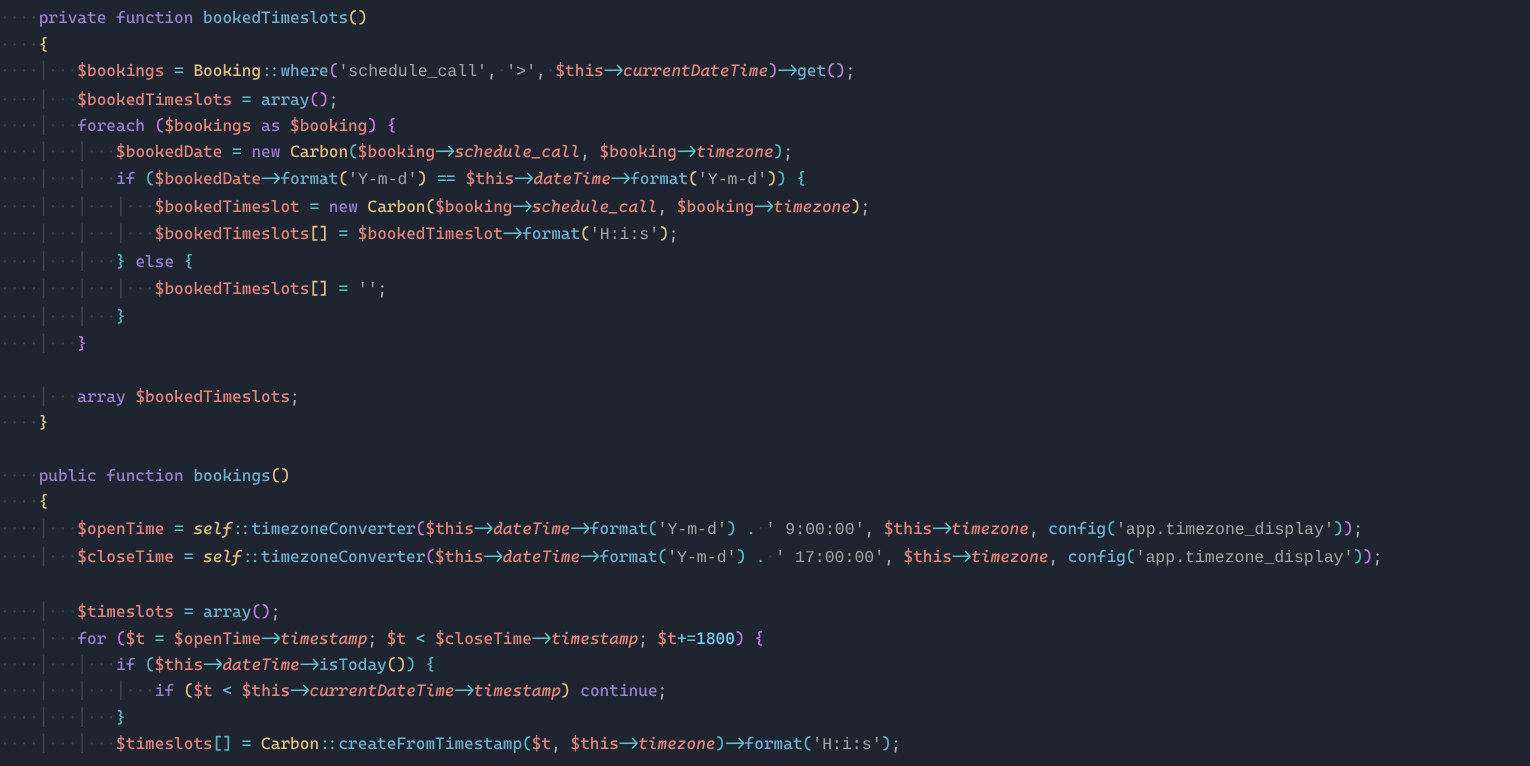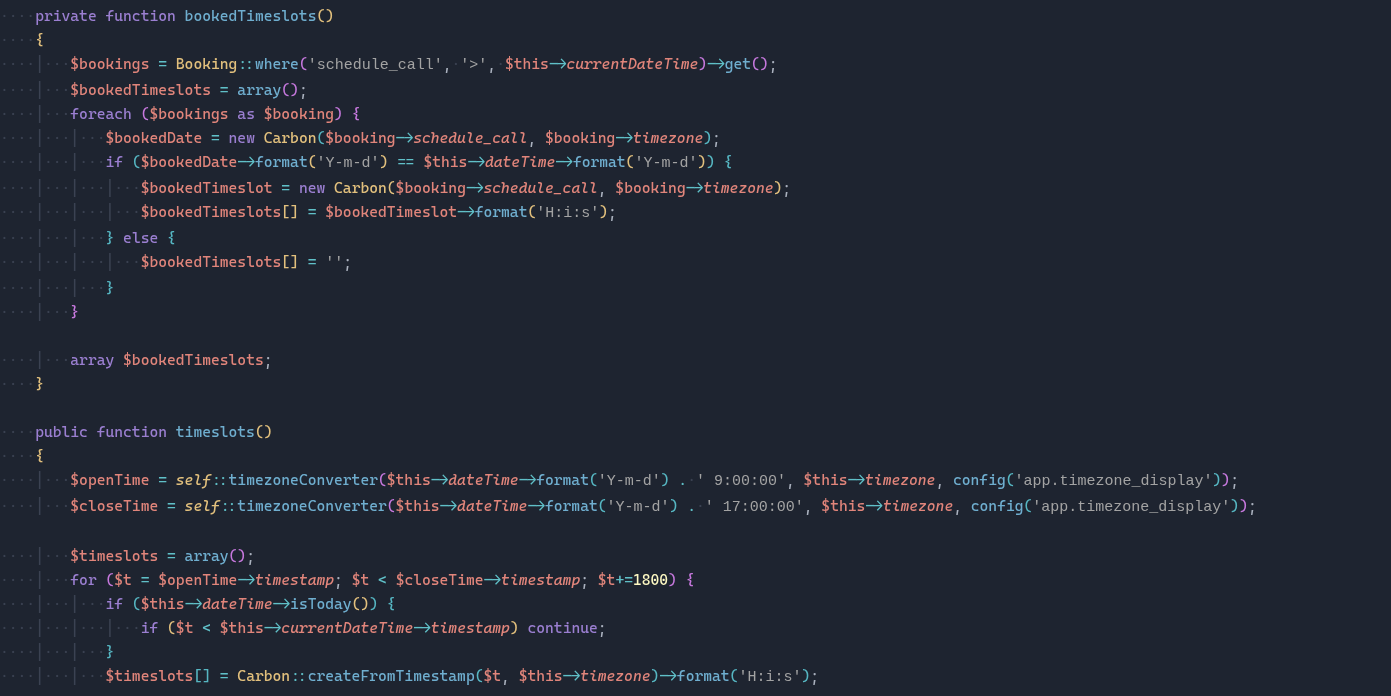--- a/index.html
+++ b/index.html
@@ -26,21 +26,21 @@
   .fn    { color: #6faecf; text-align: right; } 
   .cls   { color: #e2c07d; } 
   .var   { color: #e1857b; } 
   .prop  { color: #e1857b; font-style: italic; }
   .str   { color: #a3a3a3; font-family: Liberation Mono, monospace; } 
   .op    { color: #60c0c8; } 
   .p     { color: #abb2bf; } 
   .br-y  { color: #e2c07d; }
   .br-p  { color: #c678dd; }
   .br-b  { color: #56b6c2; }
-  .num   { color: #fef9c3; }
+  .num   { color: #7dd3fc; }
   .self  { color: #e2c07d; font-style: italic; }
 </style>
 </head>
 <body>
 
 <pre class="code"><span><span class="ws">····</span><span class="kw">private</span> <span class="kw">function</span> <span class="fn">bookedTimeslots</span><span class="br-y">()</span></span>
 <span><span class="ws">····</span><span class="br-y">{</span></span>
 <span><span class="ws">····</span><span class="guide">│</span><span class="ws">···</span><span class="var">$bookings</span> <span class="op">=</span> <span class="cls">Booking</span><span class="op">::</span><span class="fn">where</span><span class="br-p">(</span><span class="str">'schedule_call'</span><span class="p">,</span><span class="ws">·</span><span class="str">'&gt;'</span><span class="p">,</span><span class="ws">·</span><span class="var">$this</span><span class="op">-&gt;</span><span class="prop">currentDateTime</span><span class="br-p">)</span><span class="op">-&gt;</span><span class="fn">get</span><span class="br-p">()</span><span class="p">;</span></span>
 <span><span class="ws">····</span><span class="guide">│</span><span class="ws">···</span><span class="var">$bookedTimeslots</span> <span class="op">=</span> <span class="fn">array</span><span class="br-p">()</span><span class="p">;</span></span>
 <span><span class="ws">····</span><span class="guide">│</span><span class="ws">···</span><span class="kw">foreach</span> <span class="br-p">(</span><span class="var">$bookings</span> <span class="kw">as</span> <span class="var">$booking</span><span class="br-p">)</span> <span class="br-p">{</span></span>
@@ -49,21 +49,21 @@
 <span><span class="ws">····</span><span class="guide">│</span><span class="ws">···</span><span class="guide">│</span><span class="ws">···</span><span class="guide">│</span><span class="ws">···</span><span class="var">$bookedTimeslot</span> <span class="op">=</span> <span class="kw">new</span> <span class="cls">Carbon</span><span class="br-y">(</span><span class="var">$booking</span><span class="op">-&gt;</span><span class="prop">schedule_call</span><span class="p">,</span> <span class="var">$booking</span><span class="op">-&gt;</span><span class="prop">timezone</span><span class="br-y">)</span><span class="p">;</span></span>
 <span><span class="ws">····</span><span class="guide">│</span><span class="ws">···</span><span class="guide">│</span><span class="ws">···</span><span class="guide">│</span><span class="ws">···</span><span class="var">$bookedTimeslots</span><span class="br-y">[]</span> <span class="op">=</span> <span class="var">$bookedTimeslot</span><span class="op">-&gt;</span><span class="fn">format</span><span class="br-y">(</span><span class="str">'H:i:s'</span><span class="br-y">)</span><span class="p">;</span></span>
 <span><span class="ws">····</span><span class="guide">│</span><span class="ws">···</span><span class="guide">│</span><span class="ws">···</span><span class="br-b">}</span> <span class="kw">else</span> <span class="br-b">{</span></span>
 <span><span class="ws">····</span><span class="guide">│</span><span class="ws">···</span><span class="guide">│</span><span class="ws">···</span><span class="guide">│</span><span class="ws">···</span><span class="var">$bookedTimeslots</span><span class="br-y">[]</span> <span class="op">=</span> <span class="str">''</span><span class="p">;</span></span>
 <span><span class="ws">····</span><span class="guide">│</span><span class="ws">···</span><span class="guide">│</span><span class="ws">···</span><span class="br-b">}</span></span>
 <span><span class="ws">····</span><span class="guide">│</span><span class="ws">···</span><span class="br-p">}</span></span>
 <span></span>
 <span><span class="ws">····</span><span class="guide">│</span><span class="ws">···</span><span class="kw">array</span> <span class="var">$bookedTimeslots</span><span class="p">;</span></span>
 <span><span class="ws">····</span><span class="br-y">}</span></span>
 <span></span>
-<span><span class="ws">····</span><span class="kw">public</span> <span class="kw">function</span> <span class="fn">timeslots</span><span class="br-y">()</span></span>
+<span><span class="ws">····</span><span class="kw">public</span> <span class="kw">function</span> <span class="fn">bookings</span><span class="br-y">()</span></span>
 <span><span class="ws">····</span><span class="br-y">{</span></span>
 <span><span class="ws">····</span><span class="guide">│</span><span class="ws">···</span><span class="var">$openTime</span> <span class="op">=</span> <span class="self">self</span><span class="op">::</span><span class="fn">timezoneConverter</span><span class="br-p">(</span><span class="var">$this</span><span class="op">-&gt;</span><span class="prop">dateTime</span><span class="op">-&gt;</span><span class="fn">format</span><span class="br-b">(</span><span class="str">'Y-m-d'</span><span class="br-b">)</span> <span class="op">.</span><span class="ws">·</span><span class="str">' 9:00:00'</span><span class="p">,</span> <span class="var">$this</span><span class="op">-&gt;</span><span class="prop">timezone</span><span class="p">,</span> <span class="fn">config</span><span class="br-b">(</span><span class="str">'app.timezone_display'</span><span class="br-b">)</span><span class="br-p">)</span><span class="p">;</span></span>
 <span><span class="ws">····</span><span class="guide">│</span><span class="ws">···</span><span class="var">$closeTime</span> <span class="op">=</span> <span class="self">self</span><span class="op">::</span><span class="fn">timezoneConverter</span><span class="br-p">(</span><span class="var">$this</span><span class="op">-&gt;</span><span class="prop">dateTime</span><span class="op">-&gt;</span><span class="fn">format</span><span class="br-b">(</span><span class="str">'Y-m-d'</span><span class="br-b">)</span> <span class="op">.</span><span class="ws">·</span><span class="str">' 17:00:00'</span><span class="p">,</span> <span class="var">$this</span><span class="op">-&gt;</span><span class="prop">timezone</span><span class="p">,</span> <span class="fn">config</span><span class="br-b">(</span><span class="str">'app.timezone_display'</span><span class="br-b">)</span><span class="br-p">)</span><span class="p">;</span></span>
 <span></span>
 <span><span class="ws">····</span><span class="guide">│</span><span class="ws">···</span><span class="var">$timeslots</span> <span class="op">=</span> <span class="fn">array</span><span class="br-p">()</span><span class="p">;</span></span>
 <span><span class="ws">····</span><span class="guide">│</span><span class="ws">···</span><span class="kw">for</span> <span class="br-p">(</span><span class="var">$t</span> <span class="op">=</span> <span class="var">$openTime</span><span class="op">-&gt;</span><span class="prop">timestamp</span><span class="p">;</span> <span class="var">$t</span> <span class="op">&lt;</span> <span class="var">$closeTime</span><span class="op">-&gt;</span><span class="prop">timestamp</span><span class="p">;</span> <span class="var">$t</span><span class="op">+=</span><span class="num">1800</span><span class="br-p">)</span> <span class="br-p">{</span></span>
 <span><span class="ws">····</span><span class="guide">│</span><span class="ws">···</span><span class="guide">│</span><span class="ws">···</span><span class="kw">if</span> <span class="br-b">(</span><span class="var">$this</span><span class="op">-&gt;</span><span class="prop">dateTime</span><span class="op">-&gt;</span><span class="fn">isToday</span><span class="br-y">()</span><span class="br-b">)</span> <span class="br-b">{</span></span>
 <span><span class="ws">····</span><span class="guide">│</span><span class="ws">···</span><span class="guide">│</span><span class="ws">···</span><span class="guide">│</span><span class="ws">···</span><span class="kw">if</span> <span class="br-y">(</span><span class="var">$t</span> <span class="op">&lt;</span> <span class="var">$this</span><span class="op">-&gt;</span><span class="prop">currentDateTime</span><span class="op">-&gt;</span><span class="prop">timestamp</span><span class="br-y">)</span> <span class="kw">continue</span><span class="p">;</span></span>
 <span><span class="ws">····</span><span class="guide">│</span><span class="ws">···</span><span class="guide">│</span><span class="ws">···</span><span class="br-b">}</span></span>
 <span><span class="ws">····</span><span class="guide">│</span><span class="ws">···</span><span class="guide">│</span><span class="ws">···</span><span class="var">$timeslots</span><span class="br-b">[]</span> <span class="op">=</span> <span class="cls">Carbon</span><span class="op">::</span><span class="fn">createFromTimestamp</span><span class="br-b">(</span><span class="var">$t</span><span class="p">,</span> <span class="var">$this</span><span class="op">-&gt;</span><span class="prop">timezone</span><span class="br-b">)</span><span class="op">-&gt;</span><span class="fn">format</span><span class="br-b">(</span><span class="str">'H:i:s'</span><span class="br-b">)</span><span class="p">;</span></span></pre>

